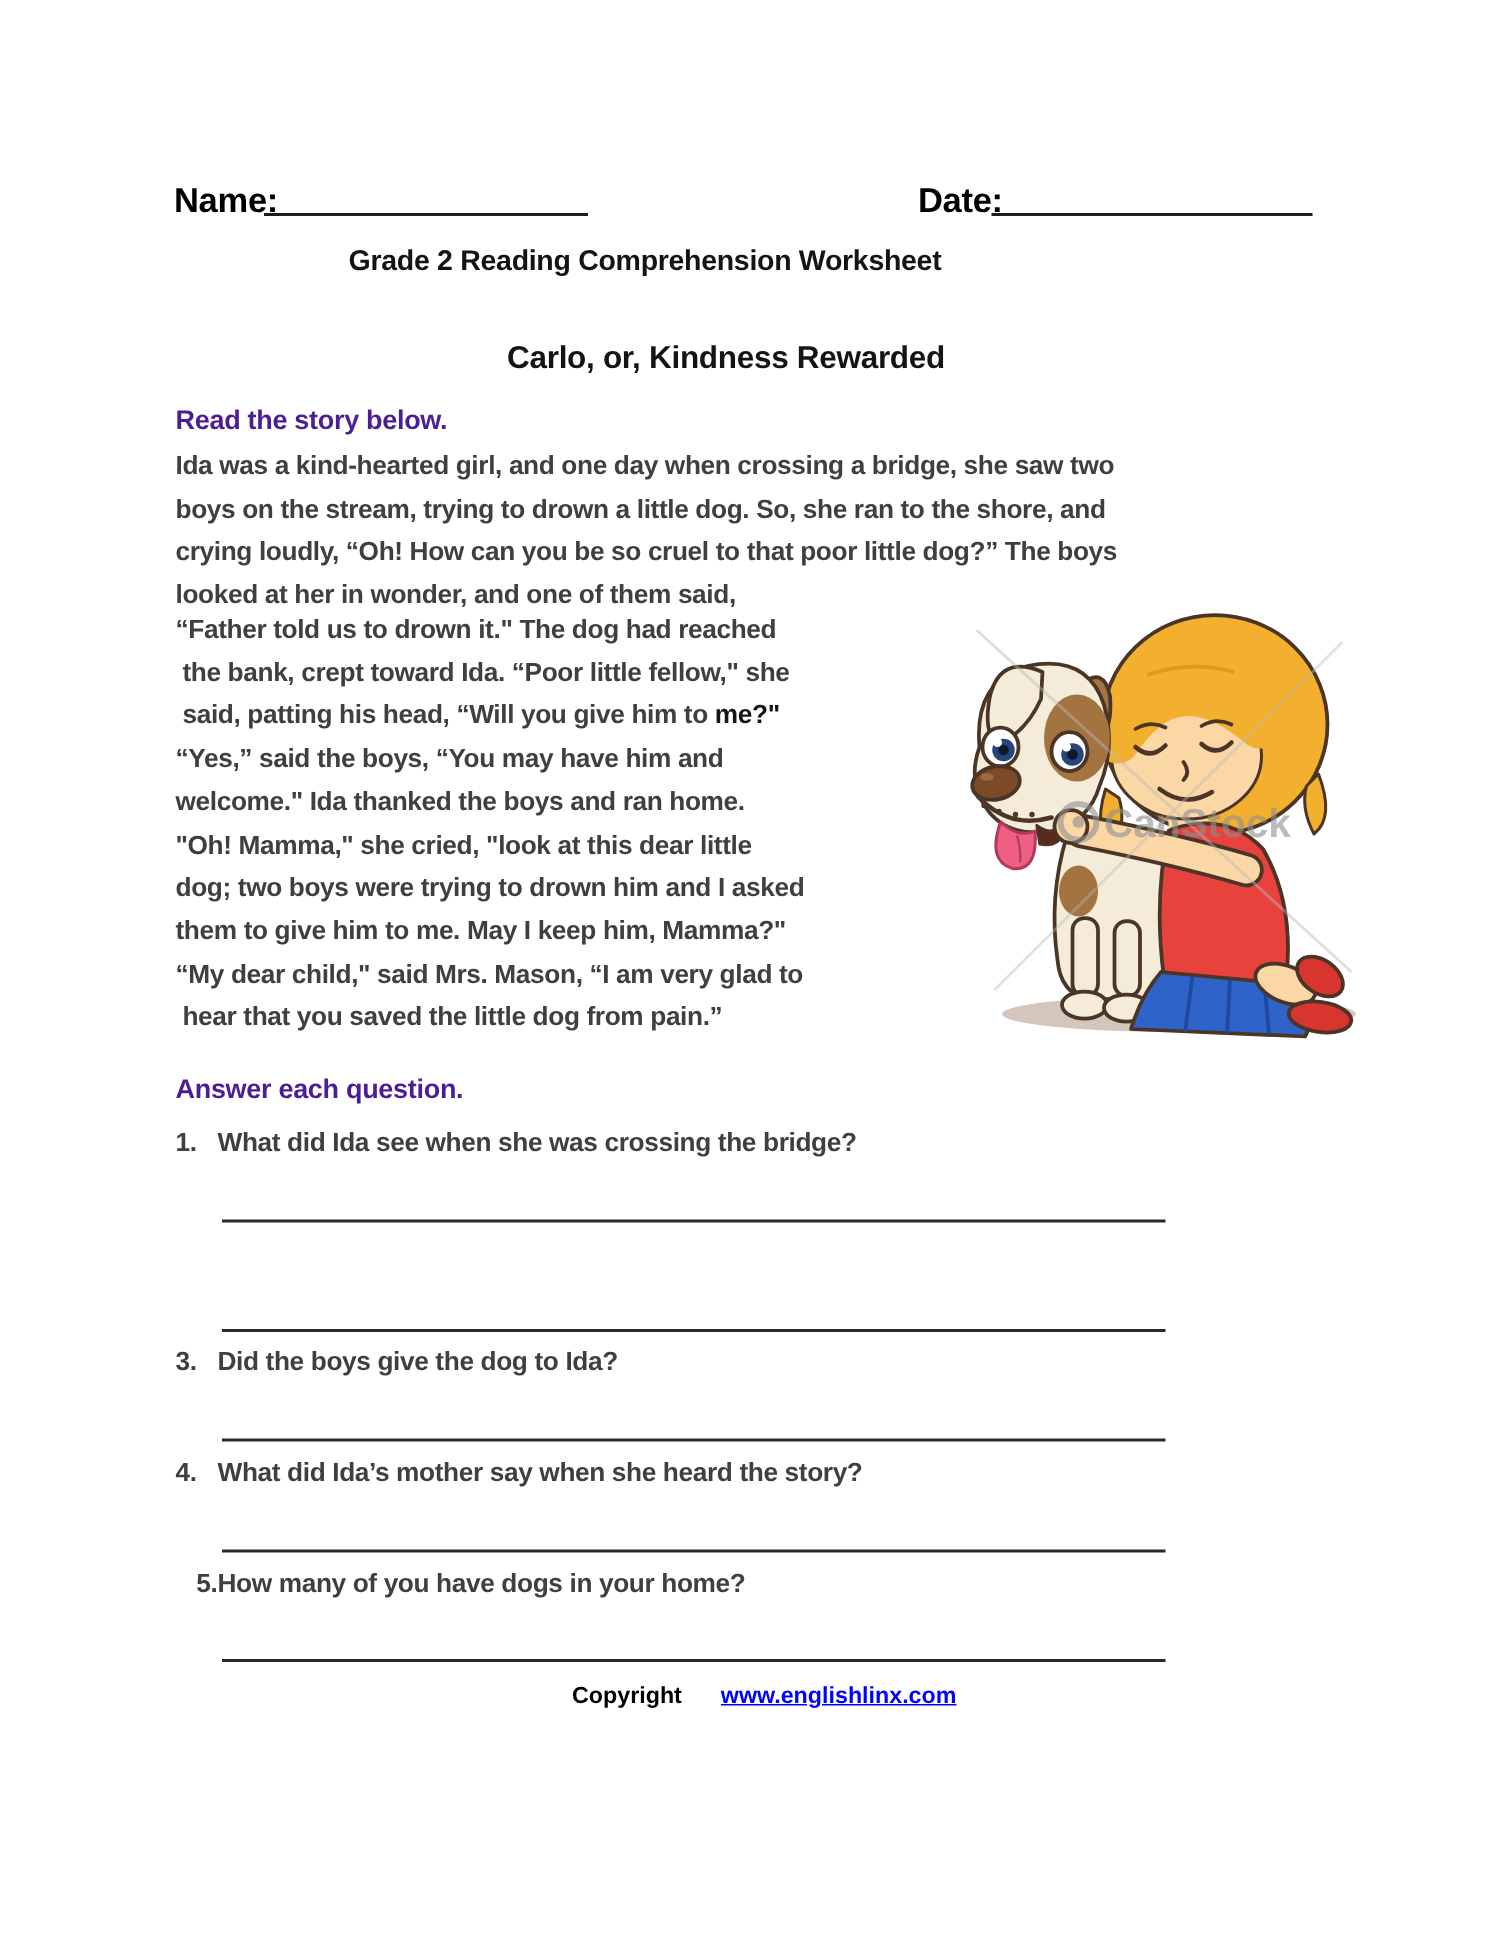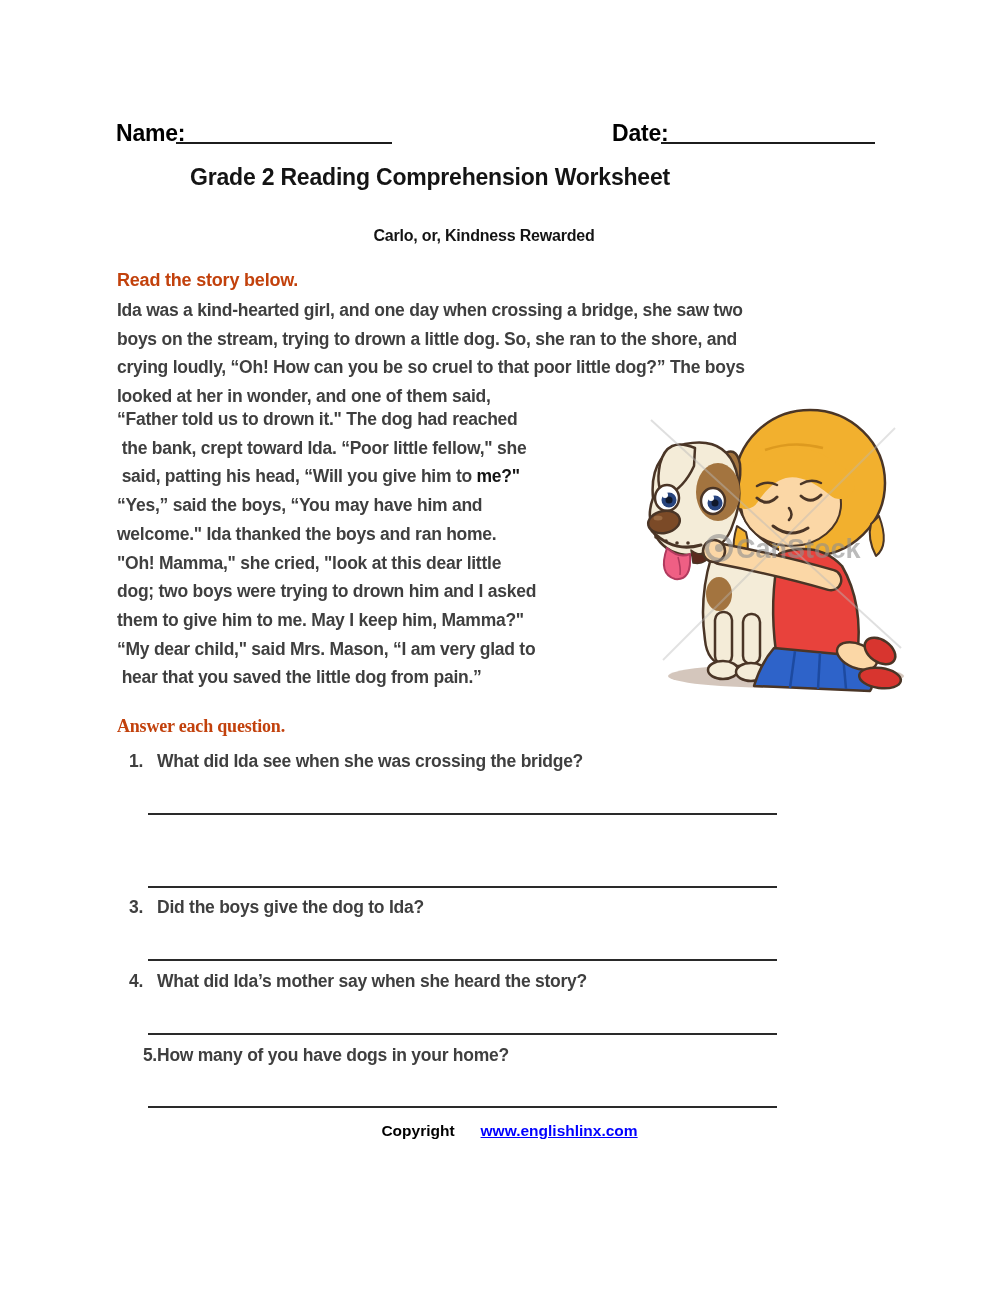--- a/index.html
+++ b/index.html
@@ -2,28 +2,28 @@
 <html><head>
 <meta charset="utf-8">
 <style>
   html,body{margin:0;padding:0;background:#fff;}
   .page{position:relative;width:1000px;height:1294px;background:#ffffff;
         font-family:"Liberation Sans",sans-serif;overflow:hidden;}
   .abs{position:absolute;}
   .blk-label{font-weight:bold;color:#000;font-size:23px;letter-spacing:-0.2px;}
   .hline{height:0;border-bottom:2px solid #1c1c1c;}
   .title{left:0;width:860px;text-align:center;font-weight:bold;color:#141414;
-         font-size:23px;letter-spacing:-0.2px;}
+         font-size:19px;letter-spacing:-0.2px;}
   .subtitle{left:0;width:968px;text-align:center;font-weight:bold;color:#141414;
-         font-size:16px;letter-spacing:-0.2px;}
-  .teal-heading{font-weight:bold;color:#c2410c;font-size:18px;letter-spacing:-0.2px;}
+         font-size:21px;letter-spacing:-0.2px;}
+  .teal-heading{font-weight:bold;color:#4c1d95;font-size:18px;letter-spacing:-0.2px;}
   .story{font-weight:bold;color:#3F3F3F;font-size:17.5px;line-height:28.7px;
          white-space:pre-wrap;letter-spacing:-0.25px;}
   .emph{color:#141414;}
-  .qrow{font-weight:bold;color:#3F3F3F;font-size:17.5px;letter-spacing:-0.25px;margin-left:12px;}
+  .qrow{font-weight:bold;color:#3F3F3F;font-size:17.5px;letter-spacing:-0.25px;}
   .qnum{display:inline-block;width:28px;}
   .ansline{height:0;border-bottom:2px solid #2a2a2a;}
   .footer{left:0;top:1122px;width:1000px;text-align:center;font-weight:bold;
           font-size:15.5px;color:#000;}
   .footer a{color:#0000FF;text-decoration:underline;cursor:pointer;margin-left:20px;}
   .footer .cp{margin-right:6px;margin-left:19px;}
   svg text{font-family:"Liberation Sans",sans-serif;}
 </style>
 </head>
 <body>
@@ -128,21 +128,21 @@
 
     <g>
       <path d="M18,22 L268,250" stroke="#b9b9b9" stroke-width="2" opacity="0.45"></path>
       <path d="M262,30 L30,262" stroke="#b9b9b9" stroke-width="2" opacity="0.4"></path>
       <circle cx="86" cy="150" r="12" fill="none" stroke="#8f8f8f" stroke-width="4" opacity="0.6"></circle>
       <circle cx="86" cy="150" r="4" fill="#8f8f8f" opacity="0.6"></circle>
       <text x="103" y="160" font-size="27" font-weight="bold" fill="#8f8f8f" opacity="0.6">CanStock</text>
     </g>
   </svg>
 
-  <div class="abs teal-heading" style="left:117px;top:716px;font-family:Liberation Serif, serif;">Answer each question.</div>
+  <div class="abs teal-heading" style="left:117px;top:716px;">Answer each question.</div>
 
   <div class="abs qrow" style="left:117px;top:751px;"><span class="qnum">1.</span><span>What did Ida see when she was crossing the bridge?</span></div>
   <div class="abs ansline" style="left:148px;top:813px;width:629px;"></div>
 
   <div class="abs ansline" style="left:148px;top:886px;width:629px;"></div>
 
   <div class="abs qrow" style="left:117px;top:897px;"><span class="qnum">3.</span><span>Did the boys give the dog to Ida?</span></div>
   <div class="abs ansline" style="left:148px;top:959px;width:629px;"></div>
 
   <div class="abs qrow" style="left:117px;top:971px;"><span class="qnum">4.</span><span>What did Ida’s mother say when she heard the story?</span></div>

